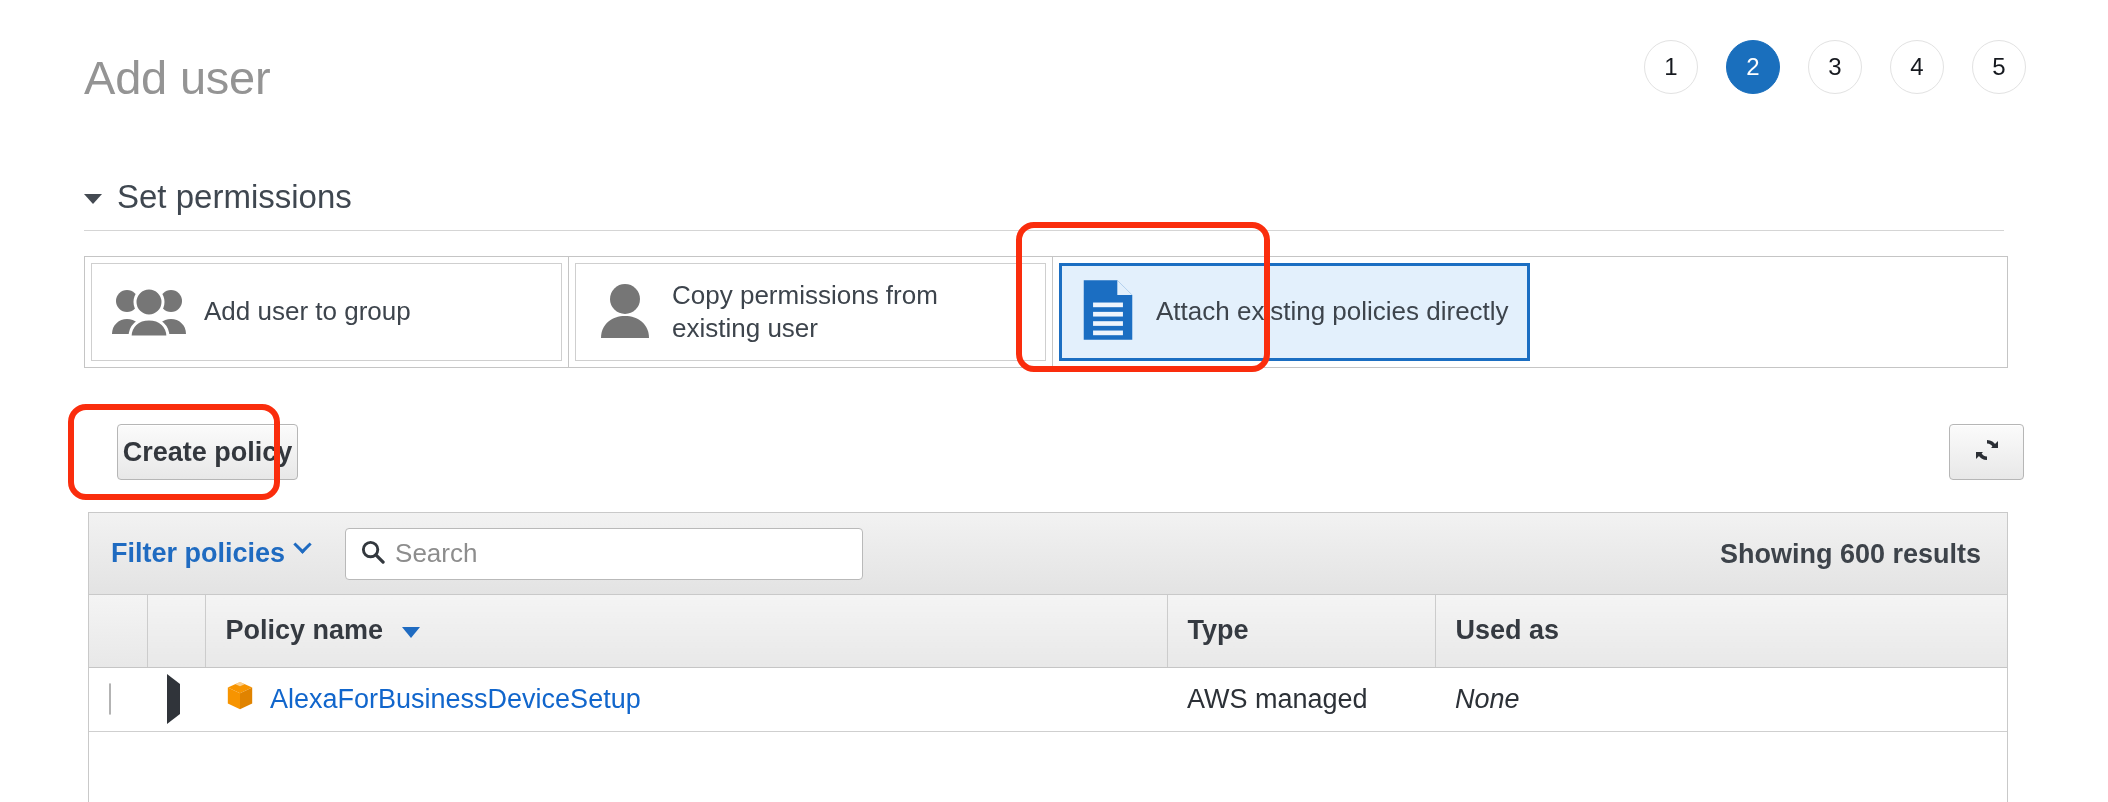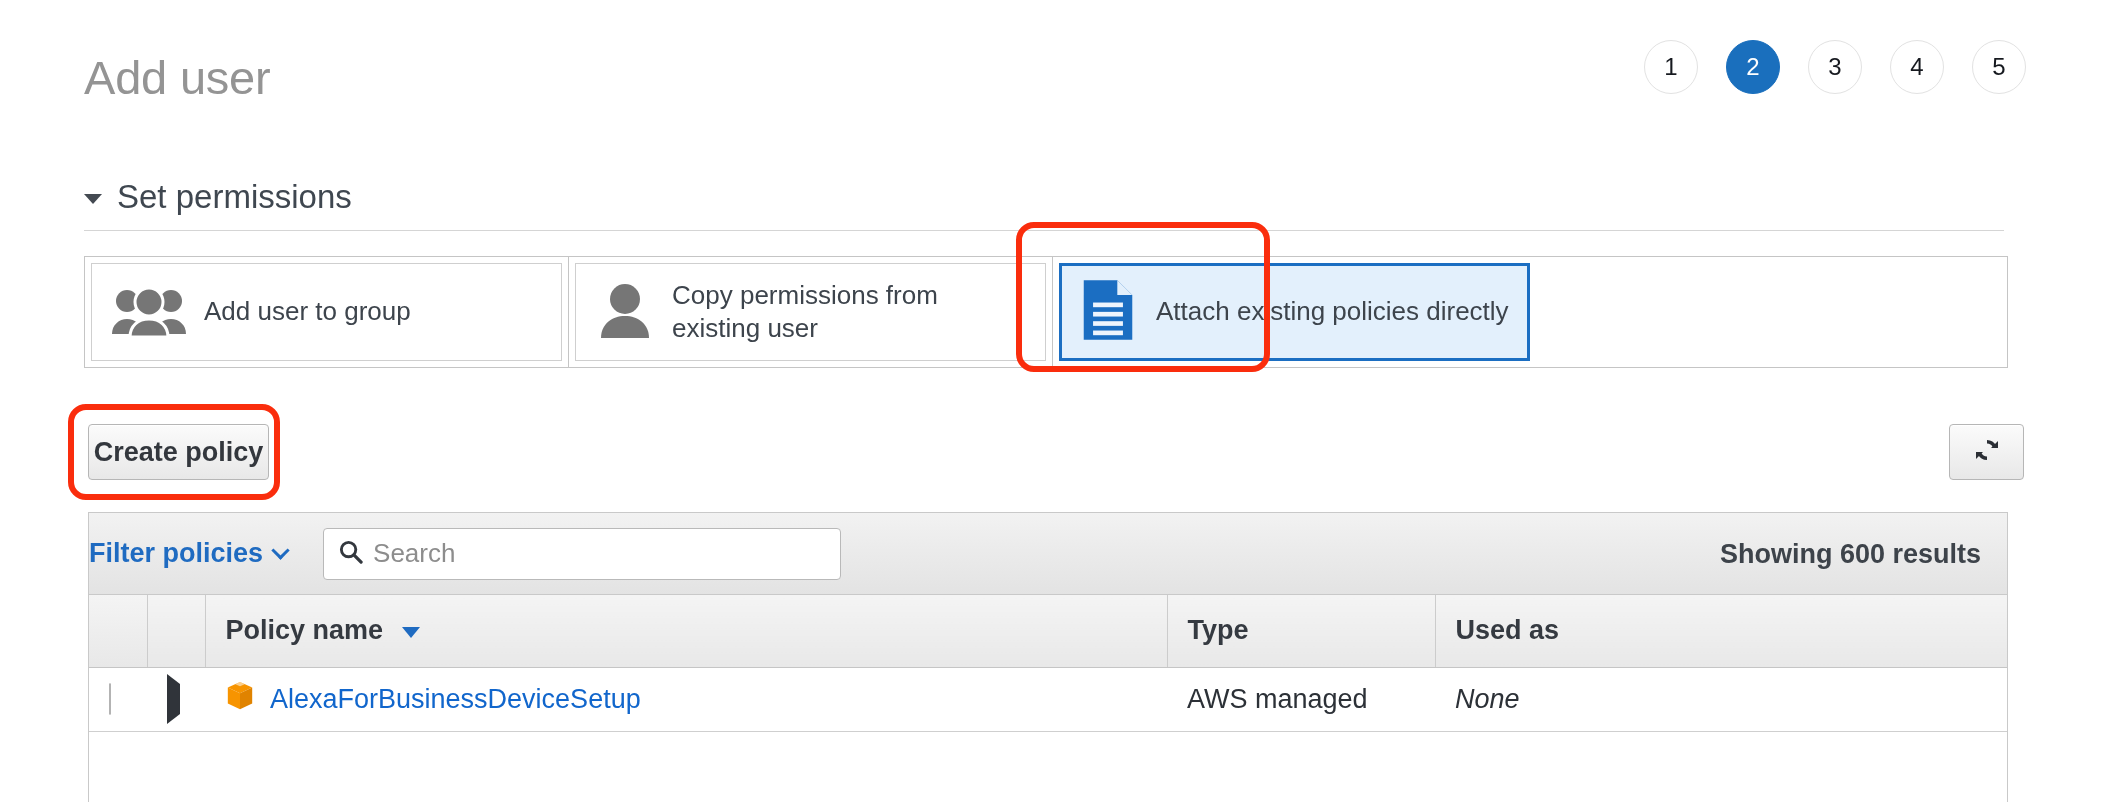--- a/index.html
+++ b/index.html
@@ -81,20 +81,21 @@
   .icon-doc   { width: 60px; flex: 0 0 60px; }
 
   
   .btn {
     position: absolute;
     background: linear-gradient(#fbfbfb, #e8e8e8);
     border: 1px solid #b6b6b6; border-radius: 4px;
     color: #33373d; font-weight: bold;
     display: flex; align-items: center; justify-content: center;
     box-shadow: 0 1px 0 rgba(255,255,255,.85) inset;
+    margin-left: 29px;
   }
   #create-policy-btn {
     left: 88px; top: 424px; width: 181px; height: 56px;
     font-size: 27px;
   }
   #refresh-btn {
     right: 84px; top: 424px; width: 75px; height: 56px;
   }
 
   
@@ -104,22 +105,22 @@
     border: 1px solid #c9c9c9; border-bottom: none;
     background: #fff;
   }
   .filter-bar {
     position: relative; height: 82px;
     background: linear-gradient(#f2f2f2, #e3e3e3);
     border-bottom: 1px solid #c9c9c9;
     display: flex; align-items: center;
   }
   .filter-link {
-    font-size: 27px; font-weight: bold;
-    color: #1f6bc1; display: flex; align-items: center; gap: 11px;
+    margin-left: 22px; font-size: 27px; font-weight: bold;
+    color: #1f6bc1; display: flex; gap: 11px;
   }
   .chev-down {
     display: inline-block; width: 13px; height: 13px;
     border-right: 3px solid #1f6bc1; border-bottom: 3px solid #1f6bc1;
     transform: rotate(45deg); margin-bottom: 7px;
   }
   .search-wrap {
     margin-left: 36px; width: 518px; height: 52px;
     background: #fff; border: 1px solid #b9b9b9; border-radius: 4px;
     display: flex; align-items: center; gap: 10px; padding: 6px 14px;

